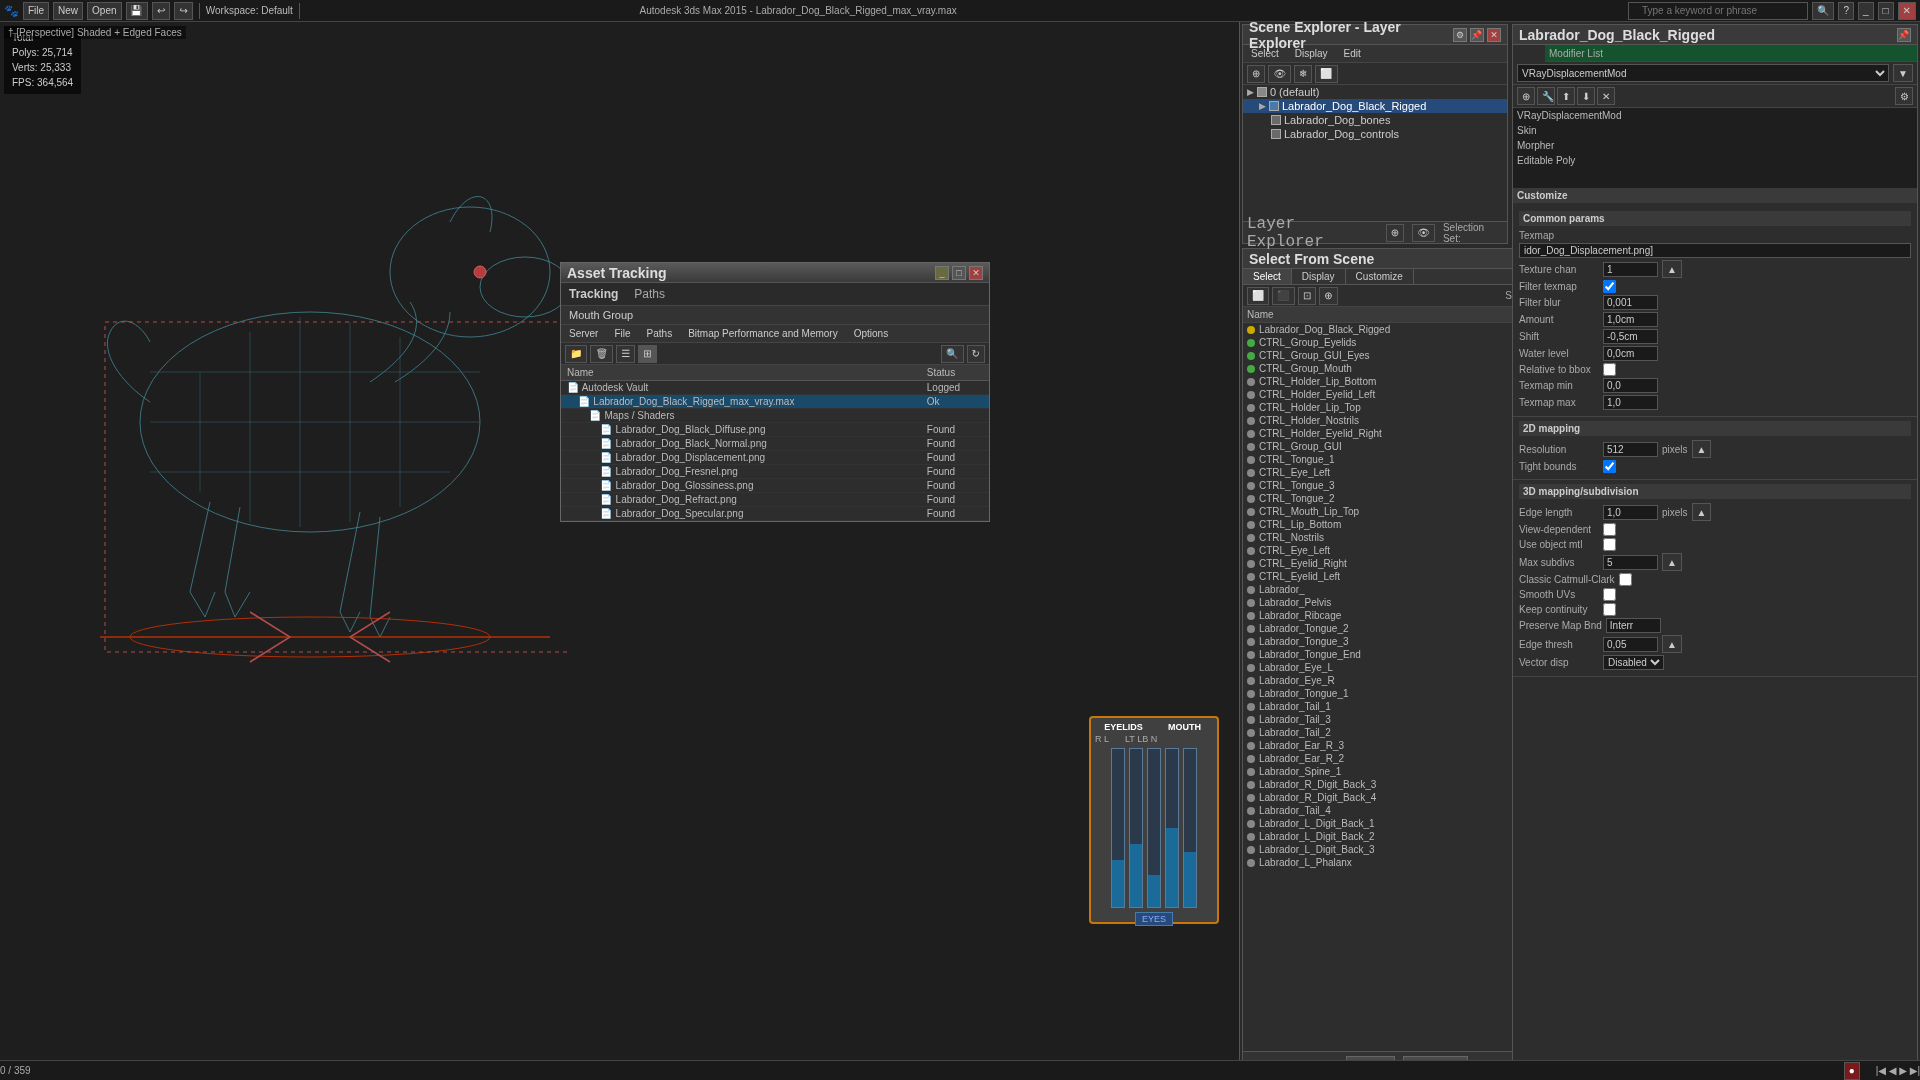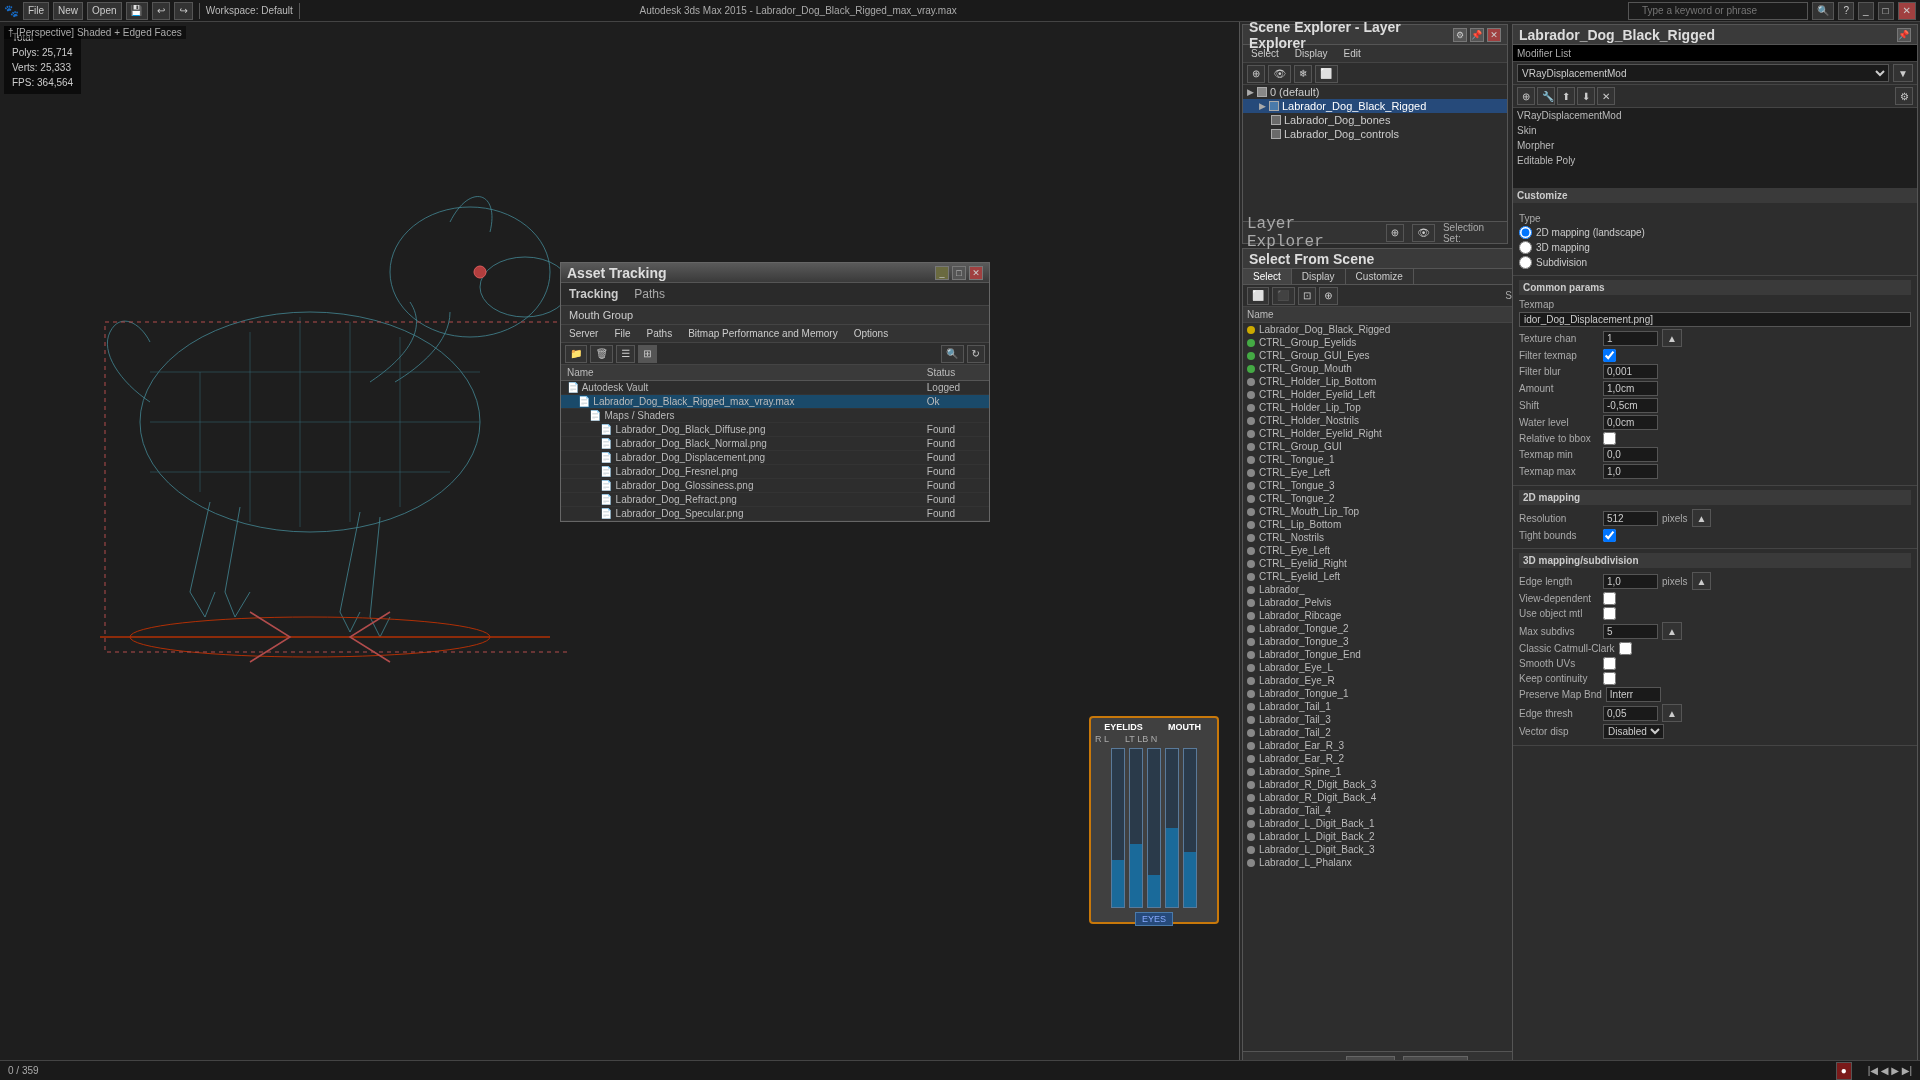--- a/index.html
+++ b/index.html
@@ -334,21 +334,21 @@
     #status-bar {
       position: absolute;
       bottom: 0;
       left: 0;
       right: 0;
       height: 20px;
       background: #1a1a1a;
       border-top: 1px solid #444;
       display: flex;
       align-items: center;
-      padding: 0 8px;
+      padding: 0 0;
       gap: 16px;
       font-size: 10px;
       color: #aaa;
     }
 
     
     ::-webkit-scrollbar { width: 8px; height: 8px; }
     ::-webkit-scrollbar-track { background: #2a2a2a; }
     ::-webkit-scrollbar-thumb { background: #555; border-radius: 2px; }
     .modifier-stack {
@@ -908,21 +908,21 @@
       </div>
 
       <div id="properties-panel" style="flex:1;border:1px solid #555;margin:2px;display:flex;flex-direction:column;background:#2d2d2d;overflow:hidden;">
         <div class="panel-titlebar">
           <span class="panel-title">Labrador_Dog_Black_Rigged</span>
           <div class="panel-controls">
             <div class="panel-btn">📌</div>
           </div>
         </div>
 
-        <div style="padding:2px 4px;background:#000000;border-bottom:1px solid #444;">
+        <div style="padding:2px 4px;background:#14532d;border-bottom:1px solid #444;margin-left:32px;">
           <span style="font-size:10px;color:#aaa;">Modifier List</span>
         </div>
 
         <div style="display:flex;align-items:center;padding:2px 4px;background:#2d2d2d;border-bottom:1px solid #444;gap:4px;">
           <select style="flex:1;background:#1a1a1a;border:1px solid #555;color:#ccc;font-size:10px;height:18px;">
             <option>VRayDisplacementMod</option>
           </select>
           <button class="toolbar-btn">▼</button>
         </div>
 
@@ -940,37 +940,20 @@
         <div class="modifier-stack" style="max-height:80px;">
           <div class="prop-modifier-item">VRayDisplacementMod</div>
           <div class="prop-modifier-item">Skin</div>
           <div class="prop-modifier-item">Morpher</div>
           <div class="prop-modifier-item">Editable Poly</div>
         </div>
 
         <div style="flex:1;overflow-y:auto;font-size:10px;">
           <div class="prop-section-title">Customize</div>
 
-          <div class="prop-section">
-            <div class="prop-row">
-              <span class="prop-label">Type</span>
-            </div>
-            <div class="prop-row">
-              <input type="radio" name="type" checked="" style="">
-              <label>2D mapping (landscape)</label>
-            </div>
-            <div class="prop-row">
-              <input type="radio" name="type" style="">
-              <label>3D mapping</label>
-            </div>
-            <div class="prop-row">
-              <input type="radio" name="type" style="">
-              <label>Subdivision</label>
-            </div>
-          </div>
 
           <div class="prop-section">
             <div class="prop-section-title">Common params</div>
             <div class="prop-row">
               <span class="prop-label">Texmap</span>
             </div>
             <div class="prop-row">
               <input type="text" class="prop-input-full" value="idor_Dog_Displacement.png]" style="">
             </div>
             <div class="prop-row">

